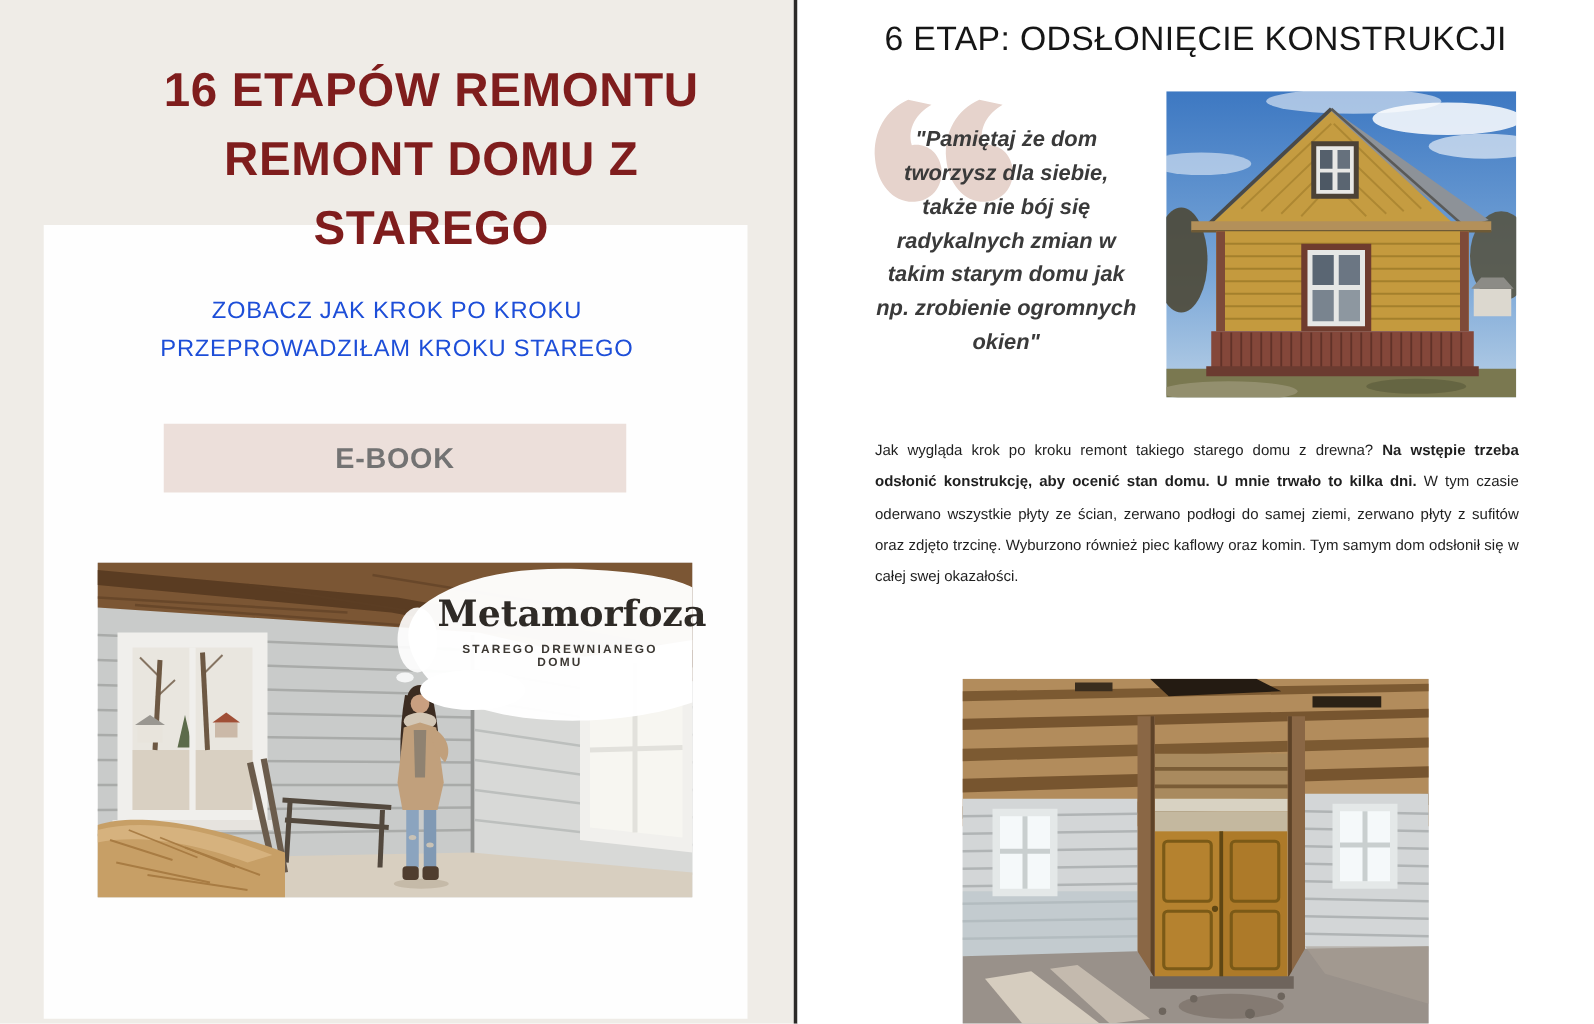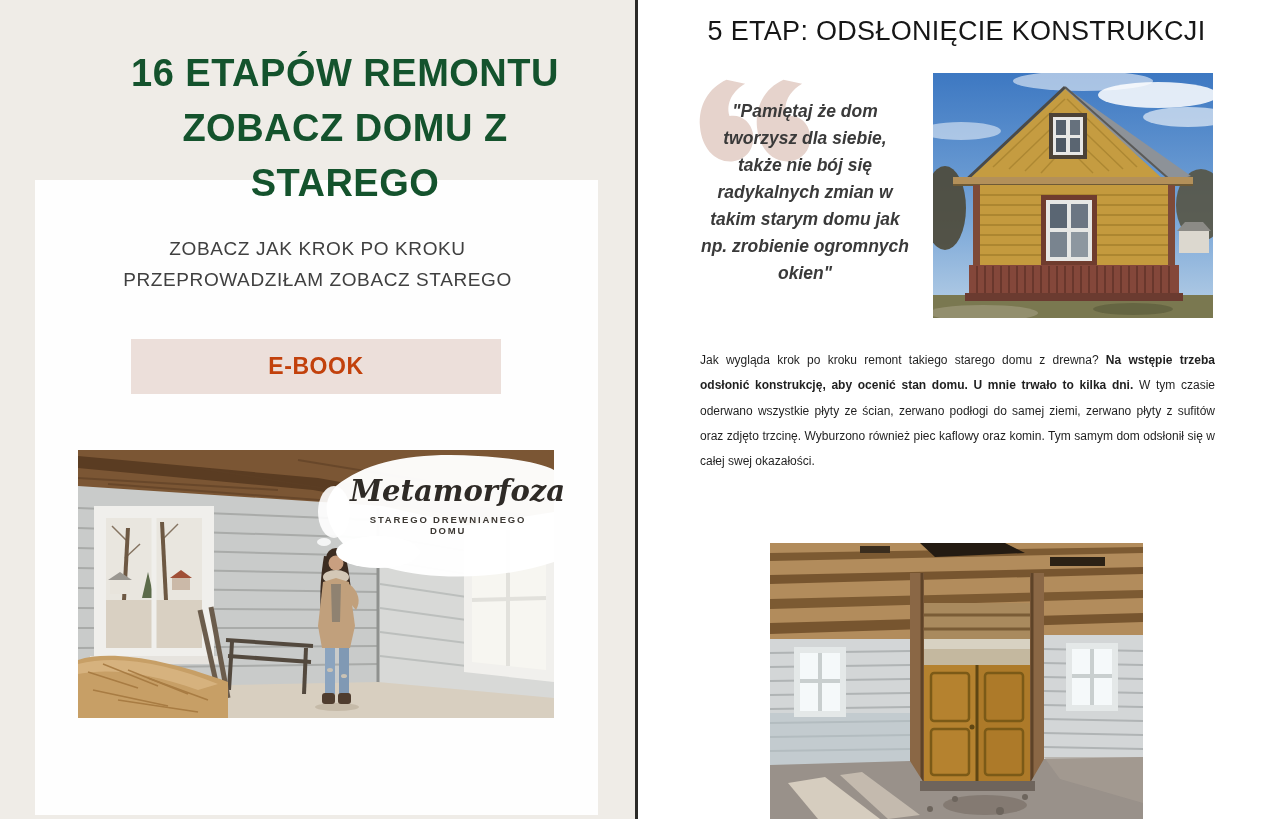--- a/index.html
+++ b/index.html
@@ -11,41 +11,41 @@
   
   .left-page  { position:absolute; left:0; top:0; width:635px; height:819px; background:#efece7; }
   .divider    { position:absolute; left:635px; top:0; width:3px; height:819px; background:#2b2a28; }
   .right-page { position:absolute; left:638px; top:0; width:637px; height:819px; background:#ffffff; }
 
   .panel { position:absolute; left:35px; top:180px; width:563px; height:635px; background:#fefefe; }
 
   .cover-title {
     position:absolute; left:0; top:46px; width:690px; margin:0;
     text-align:center; font-size:38px; font-weight:bold; line-height:55px;
-    letter-spacing:.5px; color:#14532d; z-index:2;
+    letter-spacing:.5px; color:#7f1d1d; z-index:2;
   }
   .cover-subtitle {
     position:absolute; left:0; top:233px; width:635px;
     text-align:center; font-size:19px; line-height:31px;
-    letter-spacing:.6px; color:#404040; z-index:2;
+    letter-spacing:.6px; color:#1d4ed8; z-index:2;
   }
   .ebook-band {
     position:absolute; left:131px; top:339px; width:370px; height:55px;
     background:#ecdfda; display:flex; align-items:center; justify-content:center;
-    font-size:23px; font-weight:bold; letter-spacing:.6px; color:#c2410c;
+    font-size:23px; font-weight:bold; letter-spacing:.6px; color:#737373;
     z-index:2; cursor:pointer;
   }
   .cover-photo {
     position:absolute; left:78px; top:450px; width:476px; height:268px; margin:0; z-index:2;
   }
   .cover-photo svg, .house-photo svg, .interior-photo svg { display:block; width:100%; height:100%; }
 
   .overlay-script {
     position:absolute; right:8px; top:24px; width:196px; text-align:center;
-    font-family:"DejaVu Serif", serif; font-style:italic; font-weight:bold;
+    font-family:"DejaVu Serif", serif; font-weight:bold;
     font-size:29px; line-height:34px; color:#2e2a26;
   }
   .overlay-caption {
     position:absolute; right:10px; top:64px; width:192px; text-align:center;
     font-size:9.5px; font-weight:bold; letter-spacing:1.8px; color:#3c3833;
   }
 
   
   .chapter-heading {
     position:absolute; left:0; top:16px; width:637px; margin:0;
@@ -69,27 +69,27 @@
 </head>
 <body>
 
 <div>
 
   <section class="left-page">
     <div class="panel"></div>
 
     <h1 class="cover-title">
       <div>16 ETAPÓW REMONTU</div>
-      <div>ZOBACZ DOMU Z</div>
+      <div>REMONT DOMU Z</div>
       <div>STAREGO</div>
     </h1>
 
     <div class="cover-subtitle">
       <div>ZOBACZ JAK KROK PO KROKU</div>
-      <div>PRZEPROWADZIŁAM ZOBACZ STAREGO</div>
+      <div>PRZEPROWADZIŁAM KROKU STAREGO</div>
     </div>
 
     <div class="ebook-band">
       <span>E-BOOK</span>
     </div>
 
     <figure class="cover-photo" aria-label="Wnętrze starego drewnianego domu — kobieta stoi przy oknie, snop słomy na podłodze">
       <svg viewBox="0 0 476 268" preserveAspectRatio="none">
 
         <rect width="476" height="268" fill="#c9cbca"></rect>
@@ -196,21 +196,21 @@
       </svg>
       <div class="overlay-script">Metamorfoza</div>
       <div class="overlay-caption">STAREGO DREWNIANEGO DOMU</div>
     </figure>
   </section>
 
   <div class="divider"></div>
 
   <section class="right-page">
 
-    <h2 class="chapter-heading">5 ETAP: ODSŁONIĘCIE KONSTRUKCJI</h2>
+    <h2 class="chapter-heading">6 ETAP: ODSŁONIĘCIE KONSTRUKCJI</h2>
 
     <div class="quote-wrap">
       <svg class="qmark-svg" viewBox="0 0 120 110">
         <path d="M32,12 C14,20 3,38 5,60 C7,82 21,97 39,95 C53,93 61,81 59,67 C57,55 47,47 35,49 C31,35 39,23 51,16 Z" fill="#e6d3cc"></path>
         <path d="M90,12 C72,20 61,38 63,60 C65,82 79,97 97,95 C111,93 119,81 117,67 C115,55 105,47 93,49 C89,35 97,23 109,16 Z" fill="#e6d3cc"></path>
       </svg>
       <p class="qtext">"Pamiętaj że dom tworzysz dla siebie, także nie bój się radykalnych zmian w takim starym domu jak np. zrobienie ogromnych okien"</p>
     </div>
 
     <figure class="house-photo" aria-label="Żółty drewniany dom przed remontem na tle niebieskiego nieba">

